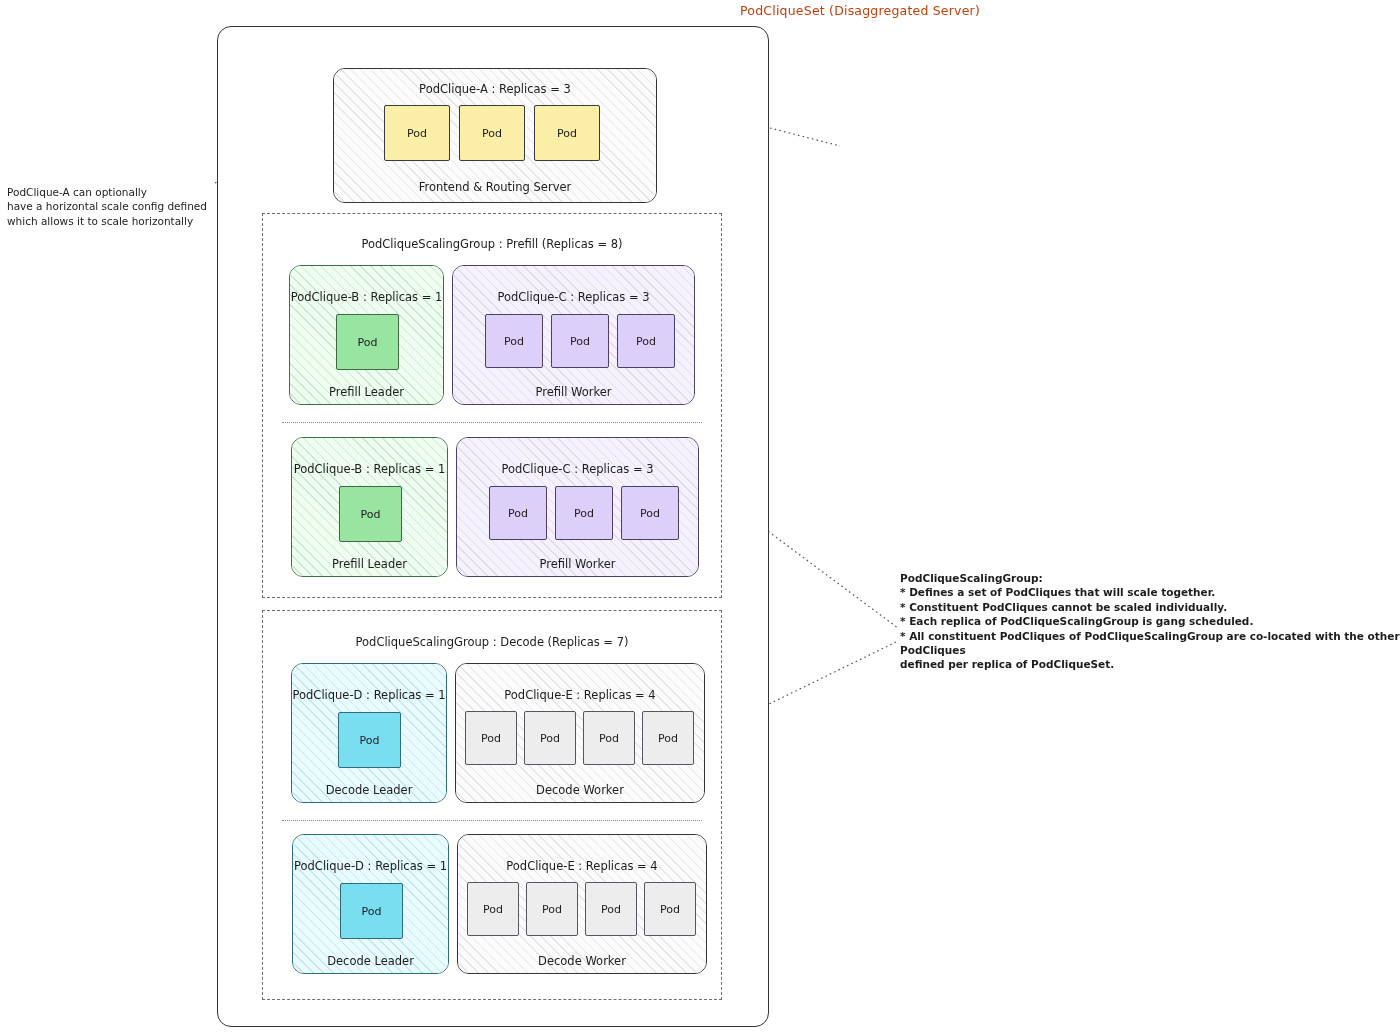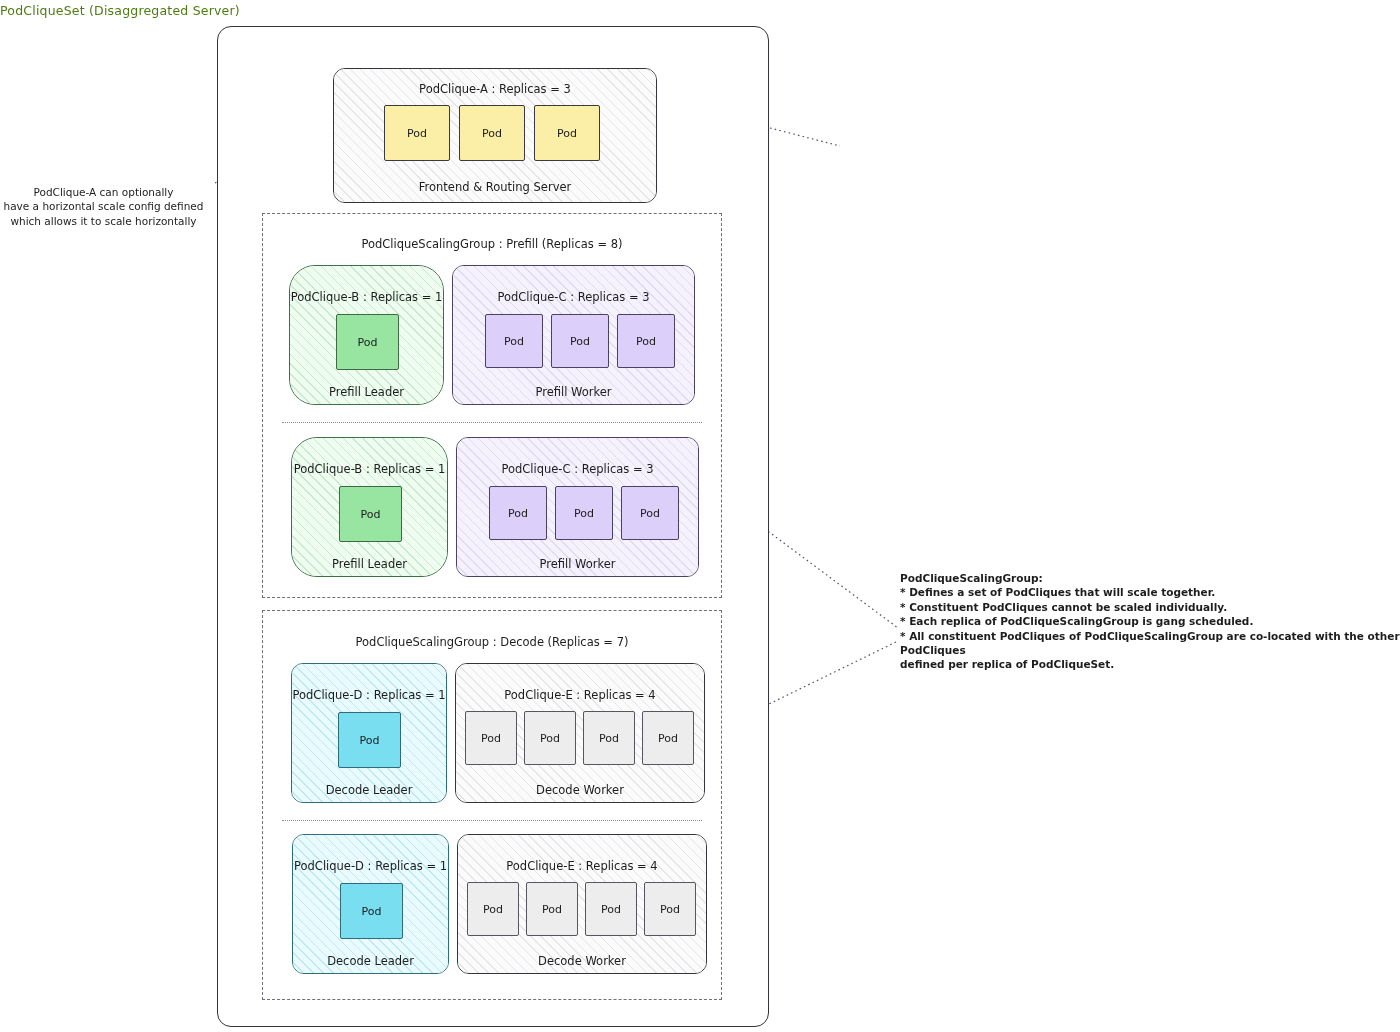--- a/index.html
+++ b/index.html
@@ -19,24 +19,24 @@
     position: absolute;
     inset: 0;
   }
 
   
   .diagram-title {
     position: absolute;
     left: 0;
     top: 3px;
     width: 980px;
-    text-align: left;
+    text-align: right;
     font-size: 12.5px;
     letter-spacing: .2px;
-    color: #4d7c0f;
+    color: #c2410c;
   }
 
   
   .podcliqueset-box {
     position: absolute;
     left: 217px;
     top: 26px;
     width: 552px;
     height: 1001px;
     border: 1.4px solid #33333a;
@@ -91,21 +91,21 @@
     background-color: #f5f2fd;
     background-image: repeating-linear-gradient(45deg,
         rgba(140,120,200,.20) 0 1px, rgba(0,0,0,0) 1px 7px);
   }
   .hatch-cyan {
     background-color: #e9fbfe;
     background-image: repeating-linear-gradient(45deg,
         rgba(70,180,205,.26) 0 1px, rgba(0,0,0,0) 1px 7px);
   }
 
-  .border-green  { border-color: #3f6f46; border-radius: 26px; }
+  .border-green  { border-color: #3f6f46; }
   .border-purple { border-color: #4a4260; }
   .border-cyan   { border-color: #2f6b78; }
 
   
   .pod-row {
     position: absolute;
     display: flex;
     align-items: center;
   }
   .pod {
@@ -146,21 +146,21 @@
   }
 
   
   .note {
     position: absolute;
     font-size: 10.5px;
     line-height: 14.4px;
     color: #1d1d1d;
     white-space: pre-line;
   }
-  .note-left   { text-align: center; }
+  .note-left   { text-align: left; margin-left: 7px; }
   .note-right  { text-align: left; }
   .note-list   { text-align: left; }
 
   .leader {
     position: absolute;
     overflow: visible;
     pointer-events: none;
   }
 </style>
 </head>

